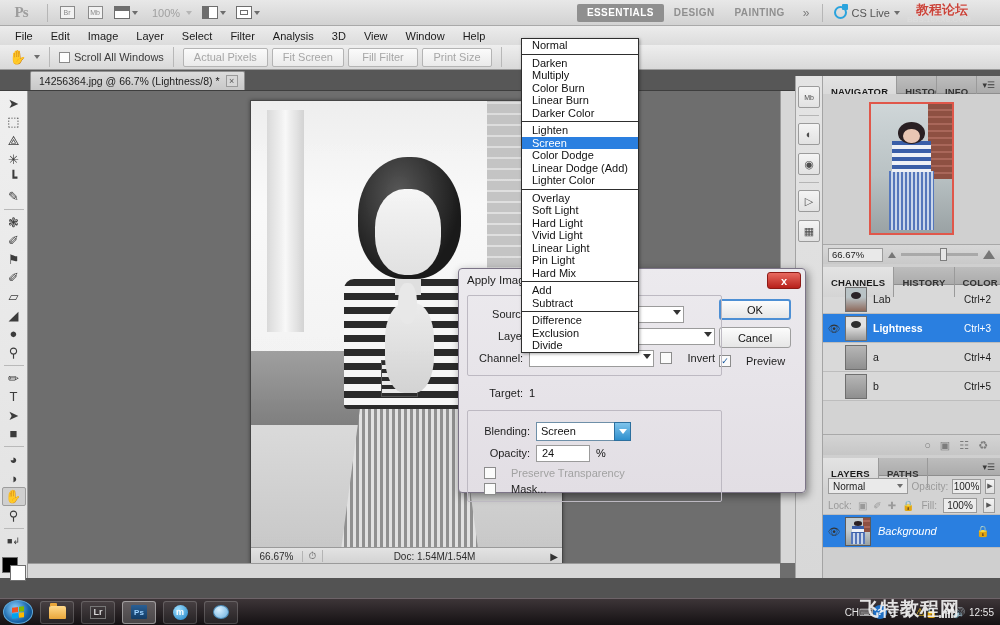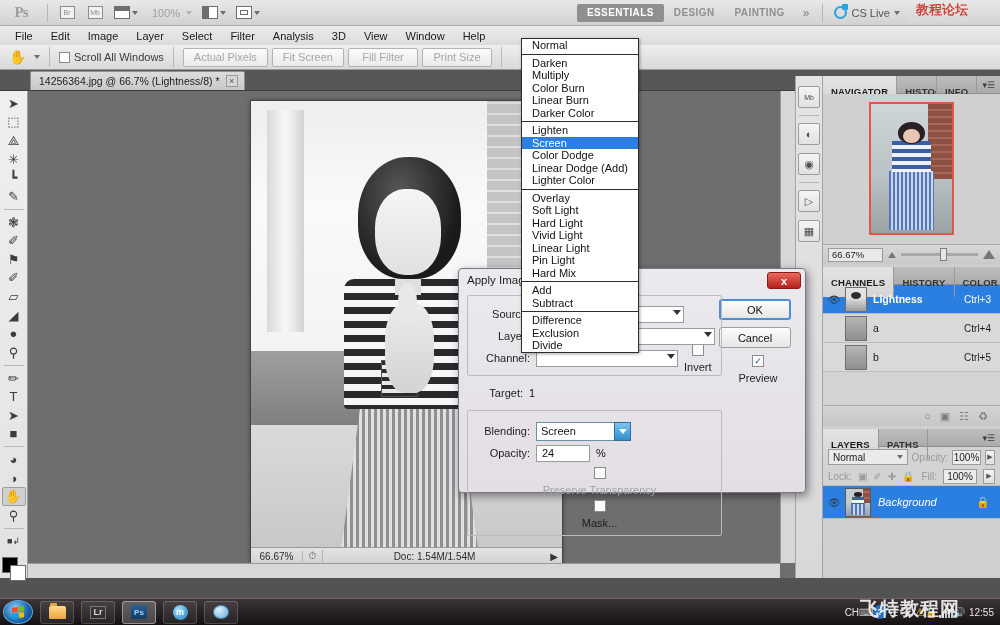--- a/index.html
+++ b/index.html
@@ -332,21 +332,21 @@
   .blend-sel .btn i{
     width:0;height:0;border-left:4px solid transparent;border-right:4px solid transparent;border-top:5px solid #fff;display:block;
   }
   .dlg-right{position:absolute;right:8px;top:30px;width:78px;}
   .dlg-btn{
     height:21px;width:72px;margin-bottom:7px;border-radius:3px;font-size:11px;
     display:flex;align-items:center;justify-content:center;
     background:linear-gradient(#fcfcfc,#e6e6e6);border:1px solid #9e9e9e;color:#111;
   }
   .dlg-btn.primary{border:2px solid #4d8fd4;}
-  .ckrow{display:flex;align-items:center;gap:5px;font-size:11px;color:#1d1d1d;flex-direction:column;}
+  .ckrow{display:flex;align-items:center;gap:15px;font-size:11px;color:#1d1d1d;}
   .ckrow.dim{color:#a2a2a2;}
   .ck{width:12px;height:12px;border:1px solid #8c8c8c;background:#fbfbfb;display:flex;align-items:center;justify-content:center;font-size:9px;color:#15559c;}
   .opac-field{width:54px;height:17px;background:#fff;border:1px solid #9b9b9b;font-size:11px;display:flex;align-items:center;padding-left:5px;}
 
   
   .taskbar{
     position:absolute;left:0;top:598px;width:1000px;height:27px;
     background:linear-gradient(180deg,rgba(60,52,55,.97),rgba(20,16,18,.99));
     border-top:1px solid #6d6368;display:flex;align-items:center;
   }
@@ -570,20 +570,26 @@
       <span class="tri-lg"></span>
     </div>
 
     <div class="panel-tabs" style="margin-top:3px">
       <div class="ptab active">CHANNELS</div>
       <div class="ptab">HISTORY</div>
       <div class="ptab">COLOR</div>
 
     </div>
     <div class="panel-body">
+      <div class="ch-row">
+        <span class="ch-eye"></span>
+        <span class="ch-thumb lab"></span>
+        <span class="ch-name">Lab</span>
+        <span class="ch-key">Ctrl+2</span>
+      </div>
       <div class="ch-row sel">
         <span class="ch-eye">👁</span>
         <span class="ch-thumb gray"></span>
         <span class="ch-name" style="font-weight:bold">Lightness</span>
         <span class="ch-key">Ctrl+3</span>
       </div>
       <div class="ch-row">
         <span class="ch-eye"></span>
         <span class="ch-thumb flat"></span>
         <span class="ch-name">a</span>

